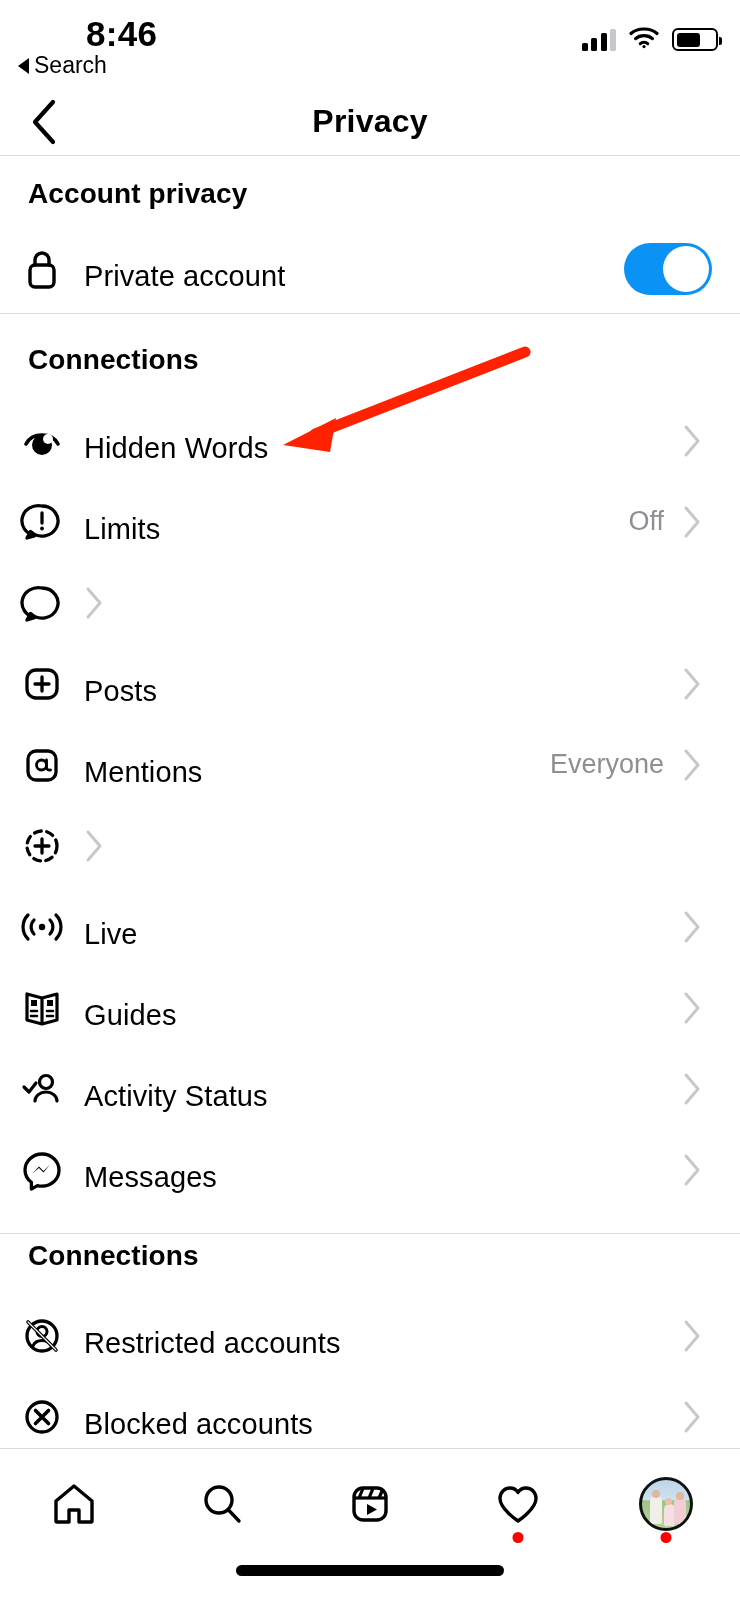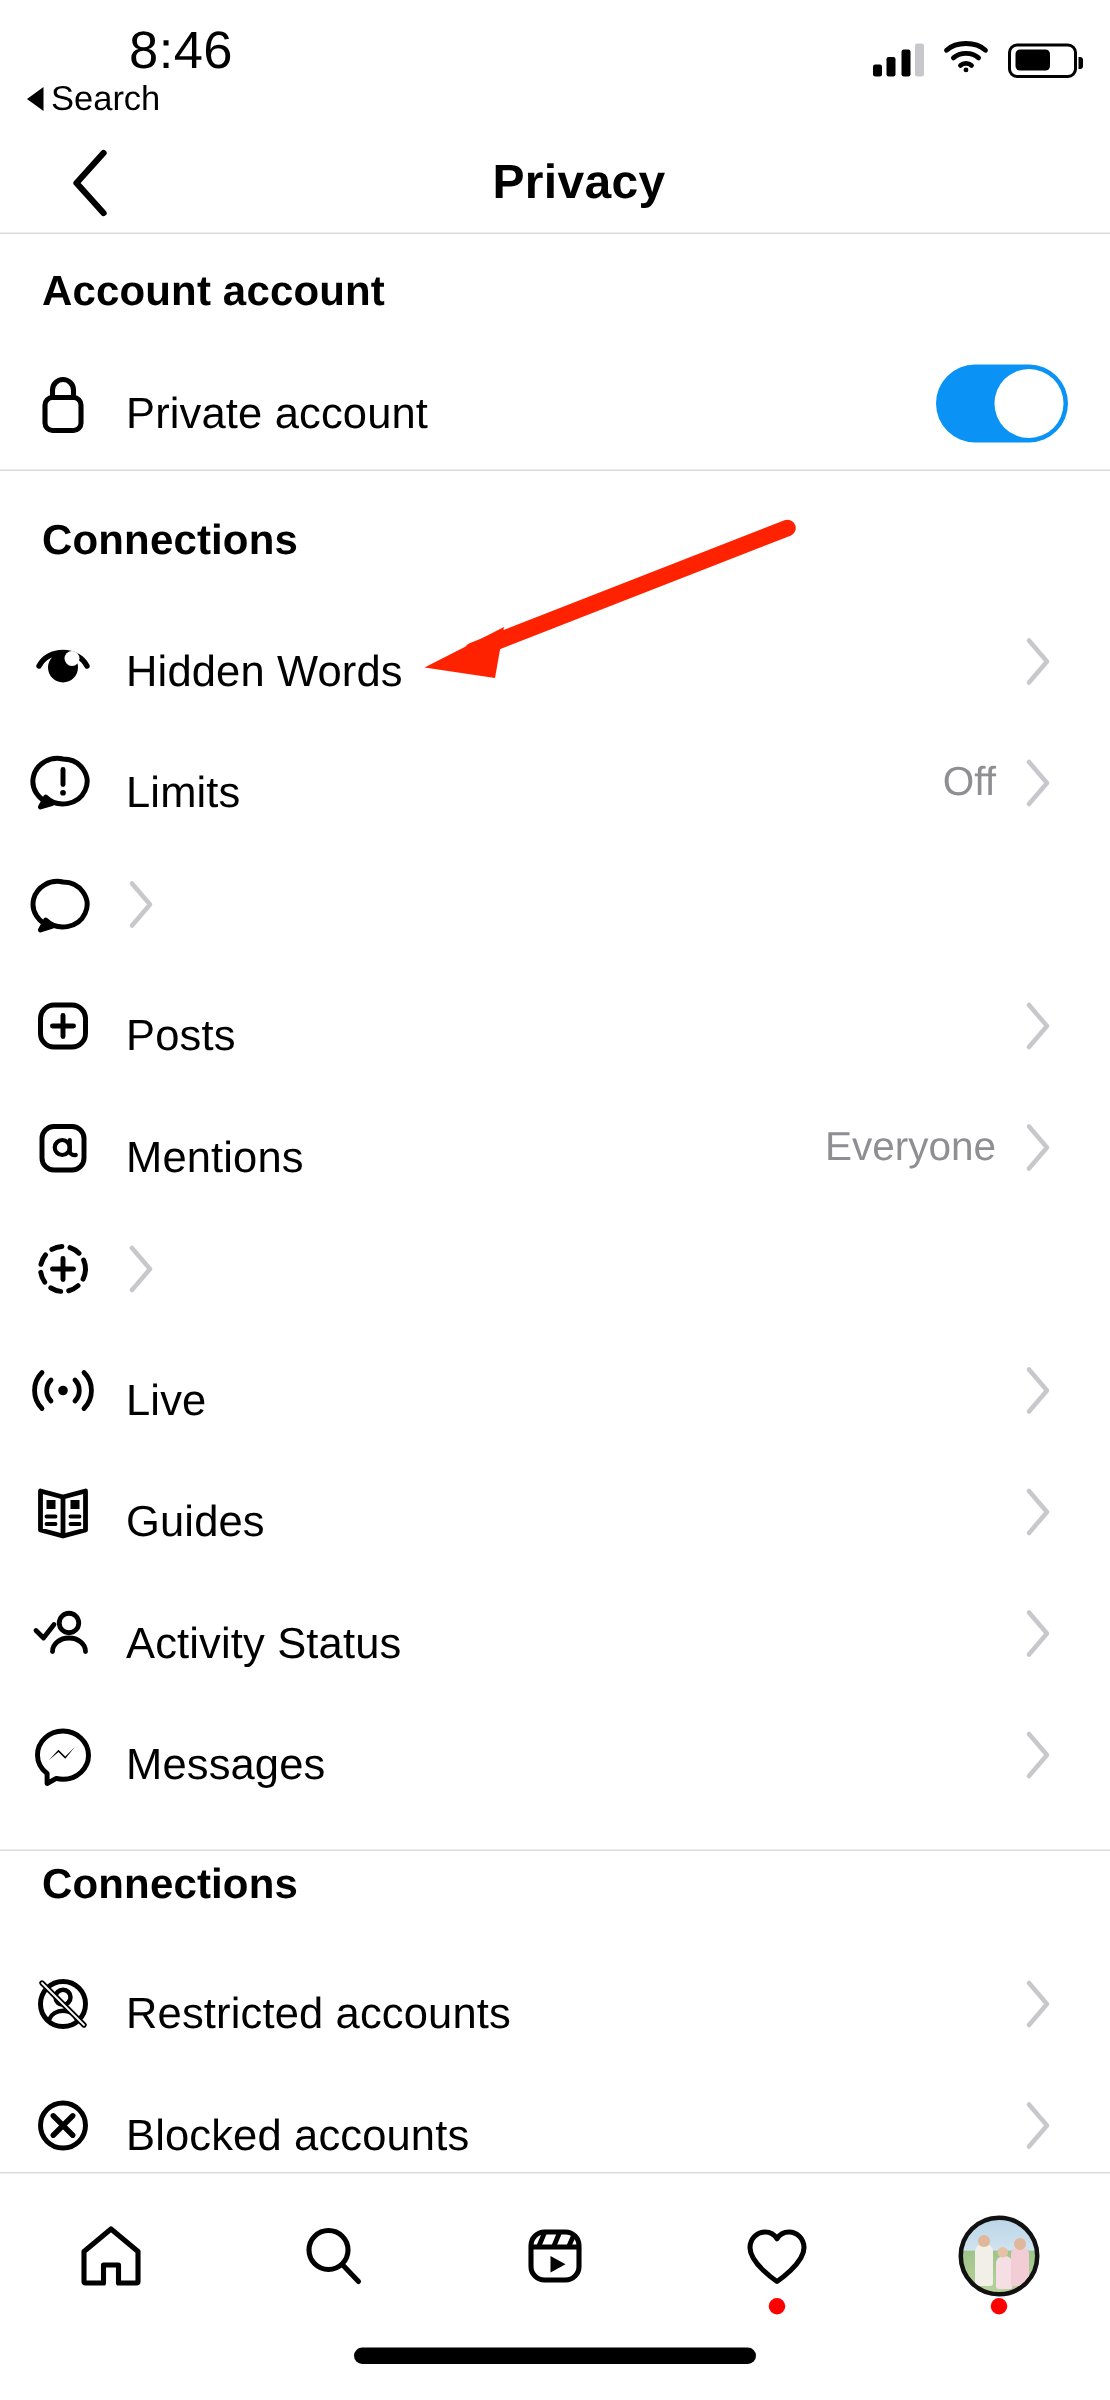--- a/index.html
+++ b/index.html
@@ -9,21 +9,21 @@
     font-family:"Liberation Sans", sans-serif;
     -webkit-font-smoothing:antialiased;
     overflow:hidden;
   }
   .phone { position:relative; width:740px; height:1600px; background:#fff; }
 
   
   .statusbar { position:absolute; top:0; left:0; width:740px; height:88px; }
   .sb-time {
     position:absolute; left:86px; top:14px;
-    font-size:35px; font-weight:400; color:#000; letter-spacing:.3px;
+    font-size:35px; font-weight:700; color:#000; letter-spacing:.3px;
   }
   .sb-backapp {
     position:absolute; left:18px; top:52px;
     font-size:23px; font-weight:400; color:#000;
     display:flex; align-items:center; gap:5px;
   }
   .sb-backapp .tri {
     width:0; height:0; display:inline-block;
     border-top:8px solid transparent; border-bottom:8px solid transparent;
     border-right:11px solid #000;
@@ -33,21 +33,21 @@
   .bars i { display:block; width:6px; background:#000; border-radius:1.5px; }
   .bars i:nth-child(1){ height:8px; }
   .bars i:nth-child(2){ height:13px; }
   .bars i:nth-child(3){ height:18px; }
   .bars i:nth-child(4){ height:22px; background:#c8c8cc; }
   .battery { position:relative; width:46px; height:23px; border:2.5px solid #000; border-radius:6px; }
   .battery .fill { position:absolute; left:2.5px; top:2.5px; bottom:2.5px; width:55%; background:#000; border-radius:3px; }
   .battery .cap { position:absolute; right:-6px; top:7px; width:3px; height:8px; background:#000; border-radius:0 2px 2px 0; }
 
   
-  .navbar { position:absolute; top:88px; left:16px; width:620px; height:67px; }
+  .navbar { position:absolute; top:88px; left:0; width:620px; height:67px; }
   .nav-back { position:absolute; left:14px; top:0; width:60px; height:67px; display:flex; align-items:center; justify-content:center; }
   .nav-title {
     position:absolute; left:0; top:0; width:740px; height:67px;
     display:flex; align-items:center; justify-content:center;
     font-size:32px; font-weight:700; color:#000; letter-spacing:.2px;
   }
   .divider { position:absolute; left:0; width:740px; height:1px; background:#dbdbdb; }
 
   
   .section-title {
@@ -136,21 +136,21 @@
   <div class="navbar">
     <div class="nav-title">Privacy</div>
     <div class="nav-back">
       <svg width="30" height="48" viewBox="0 0 30 48">
         <path d="M24 4 L6 24 L24 44" stroke="#000" stroke-width="4.2" fill="none" stroke-linecap="round" stroke-linejoin="round"></path>
       </svg>
     </div>
   </div>
   <div class="divider" style="top:155px"></div>
 
-  <div class="section-title" style="top:178px">Account account</div>
+  <div class="section-title" style="top:178px">Account privacy</div>
 
   <div class="row" style="top:228px">
     <span class="ic">
       <svg width="38" height="44" viewBox="0 0 38 44">
         <rect x="7" y="18" width="24" height="22" rx="5" stroke="#000" stroke-width="3.4" fill="none"></rect>
         <path d="M12 18 V13 a7 7 0 0 1 14 0 V18" stroke="#000" stroke-width="3.4" fill="none" stroke-linecap="round"></path>
       </svg>
     </span>
     <span class="label">Private account</span>
     <span class="toggle">

